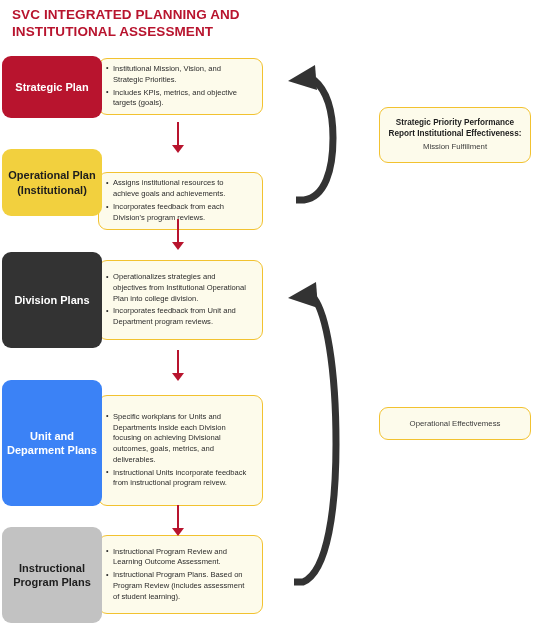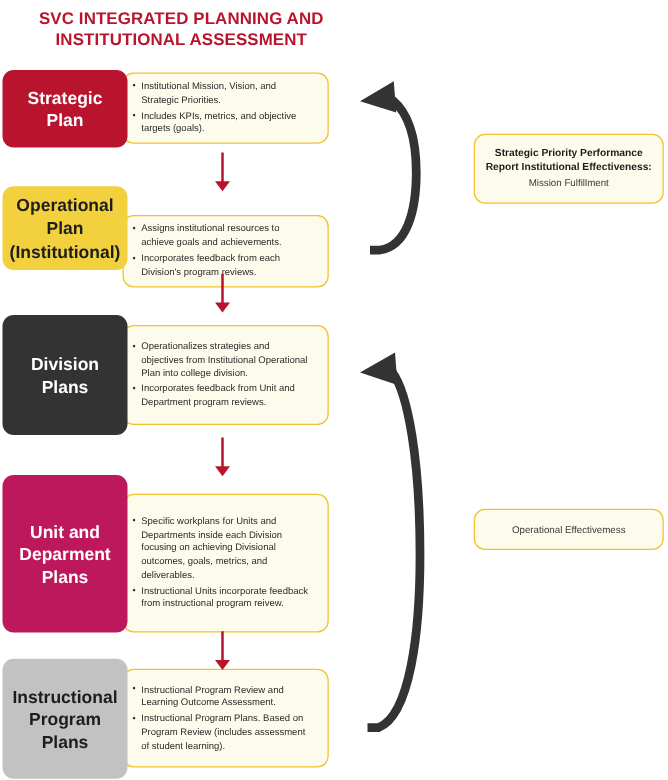--- a/index.html
+++ b/index.html
@@ -15,39 +15,40 @@
     font-family: "Liberation Sans", sans-serif;
     -webkit-font-smoothing: antialiased;
   }
 
   
   #diagram-title {
     position: absolute;
     left: 0;
     top: 6px;
     width: 290px;
-    text-align: center;
+    text-align: left;
     color: #B8142E;
     font-size: 13.5px;
     font-weight: bold;
     line-height: 1.28;
     letter-spacing: 0.1px;
+    padding-left: 12px;
   }
 
   
   .stage-label {
     position: absolute;
     left: 2px;
     width: 100px;
     border-radius: 9px;
     display: flex;
     align-items: center;
     justify-content: center;
     text-align: center;
-    font-size: 14px;
+    font-size: 11px;
     font-weight: bold;
     line-height: 1.3;
     box-sizing: border-box;
     padding: 4px 5px;
     z-index: 2;
   }
   .stage-label.light-text { color: #ffffff; }
   .stage-label.dark-text  { color: #1d1d1d; }
 
   
@@ -182,21 +183,21 @@
     <li>Operationalizes strategies and objectives from Institutional Operational Plan into college division.</li>
     <li>Incorporates feedback from Unit and Department program reviews.</li>
   </ul>
 </div>
 
 <div class="down-arrow" style="top:350px; height:32px;">
   <div class="shaft" style="height:24px;"></div>
   <div class="head" style="top:23px;"></div>
 </div>
 
-<div class="stage-label light-text" style="top:380px; height:126px; background:#be185d;">Unit and Deparment Plans</div>
+<div class="stage-label light-text" style="top:380px; height:126px; background:#3b82f6;">Unit and Deparment Plans</div>
 <div class="stage-desc" style="top:384px; height:111px;margin-top:11px;">
   <ul>
     <li>Specific workplans for Units and Departments inside each Division focusing on achieving Divisional outcomes, goals, metrics, and deliverables.</li>
     <li>Instructional Units incorporate feedback from instructional program reivew.</li>
   </ul>
 </div>
 
 <div class="down-arrow" style="top:505px; height:32px;">
   <div class="shaft" style="height:24px;"></div>
   <div class="head" style="top:23px;"></div>

